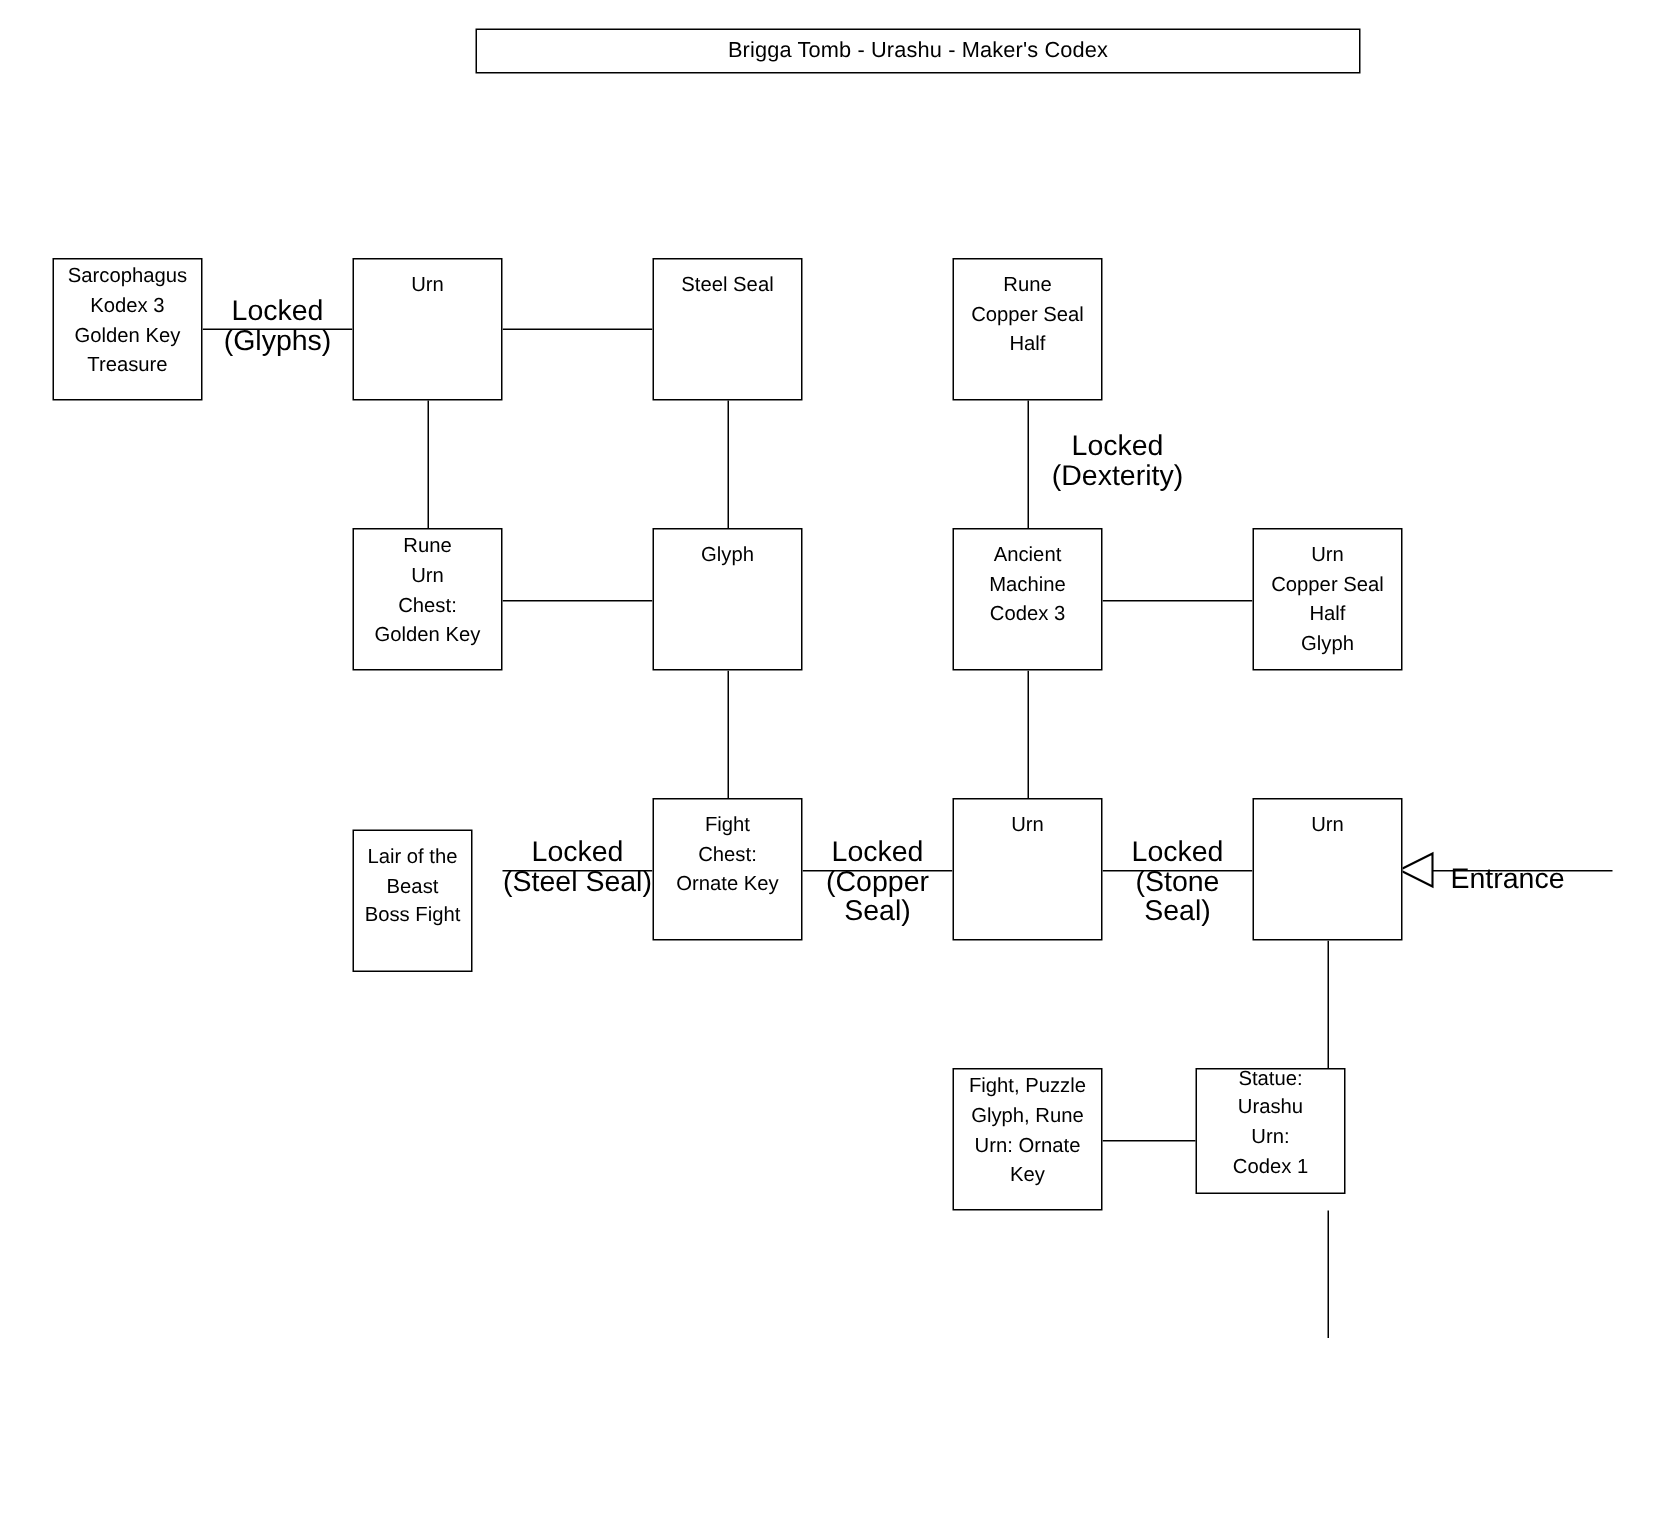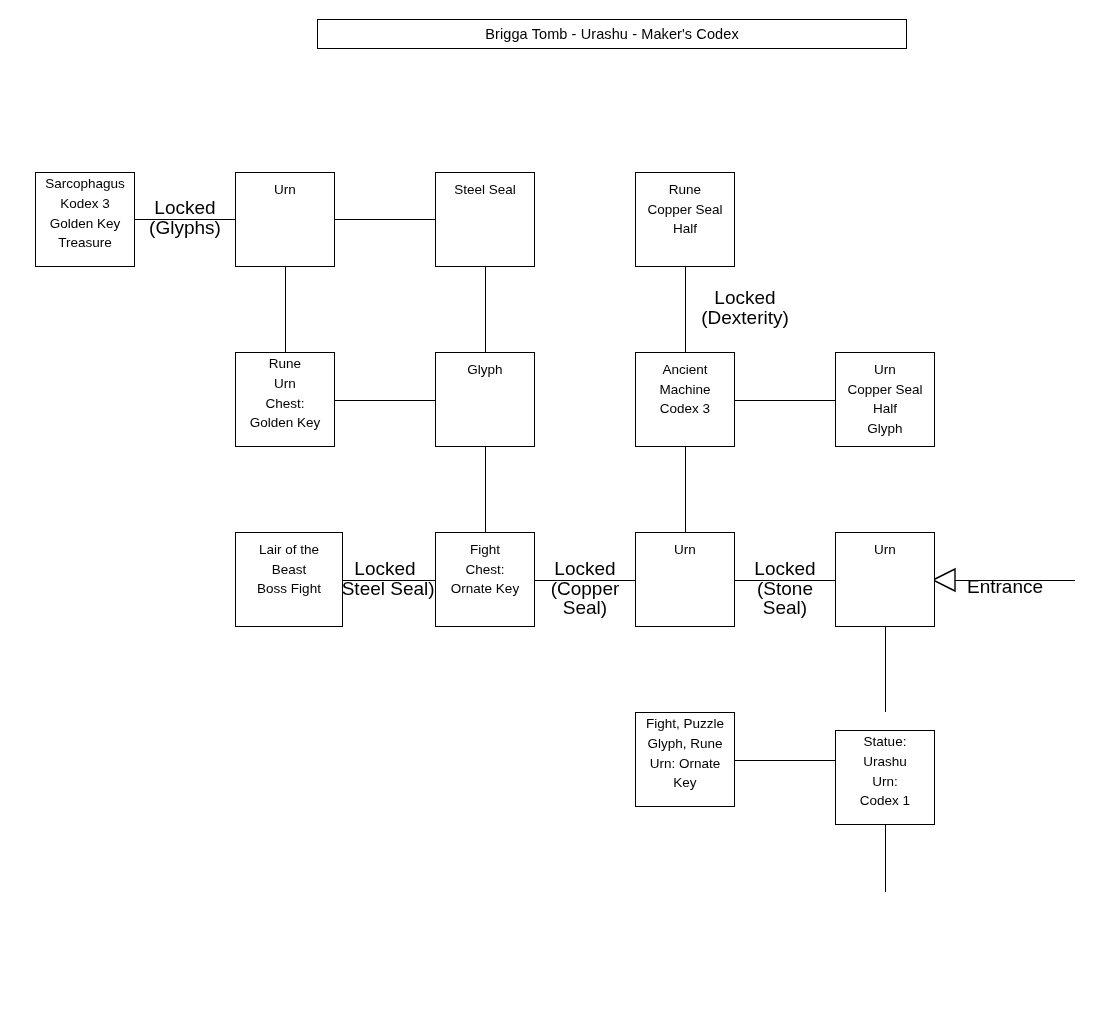--- a/index.html
+++ b/index.html
@@ -187,21 +187,21 @@
 Codex 3</span>
   </div>
 
   <div class="node align-top" style="left:835px; top:352px; width:100px; height:95px;">
     <span class="node-text">Urn
 Copper Seal
 Half
 Glyph</span>
   </div>
 
-  <div class="node align-top" style="left:235px; top:532px; width:108px; height:95px;">
+  <div class="node align-top" style="left:235px; top:553px; width:80px; height:95px;">
     <span class="node-text">Lair of the
 Beast
 Boss Fight</span>
   </div>
 
   <div class="node align-top" style="left:435px; top:532px; width:100px; height:95px;">
     <span class="node-text">Fight
 Chest:
 Ornate Key</span>
   </div>
@@ -214,21 +214,21 @@
     <span class="node-text">Urn</span>
   </div>
 
   <div class="node align-center" style="left:635px; top:712px; width:100px; height:95px;">
     <span class="node-text">Fight, Puzzle
 Glyph, Rune
 Urn: Ornate
 Key</span>
   </div>
 
-  <div class="node align-center" style="left:835px; top:712px; width:100px; height:95px;margin-top:18px;">
+  <div class="node align-center" style="left:797px; top:712px; width:100px; height:84px;">
     <span class="node-text">Statue:
 Urashu
 Urn:
 Codex 1</span>
   </div>
 
 
 </div>
 
 </body></html>

